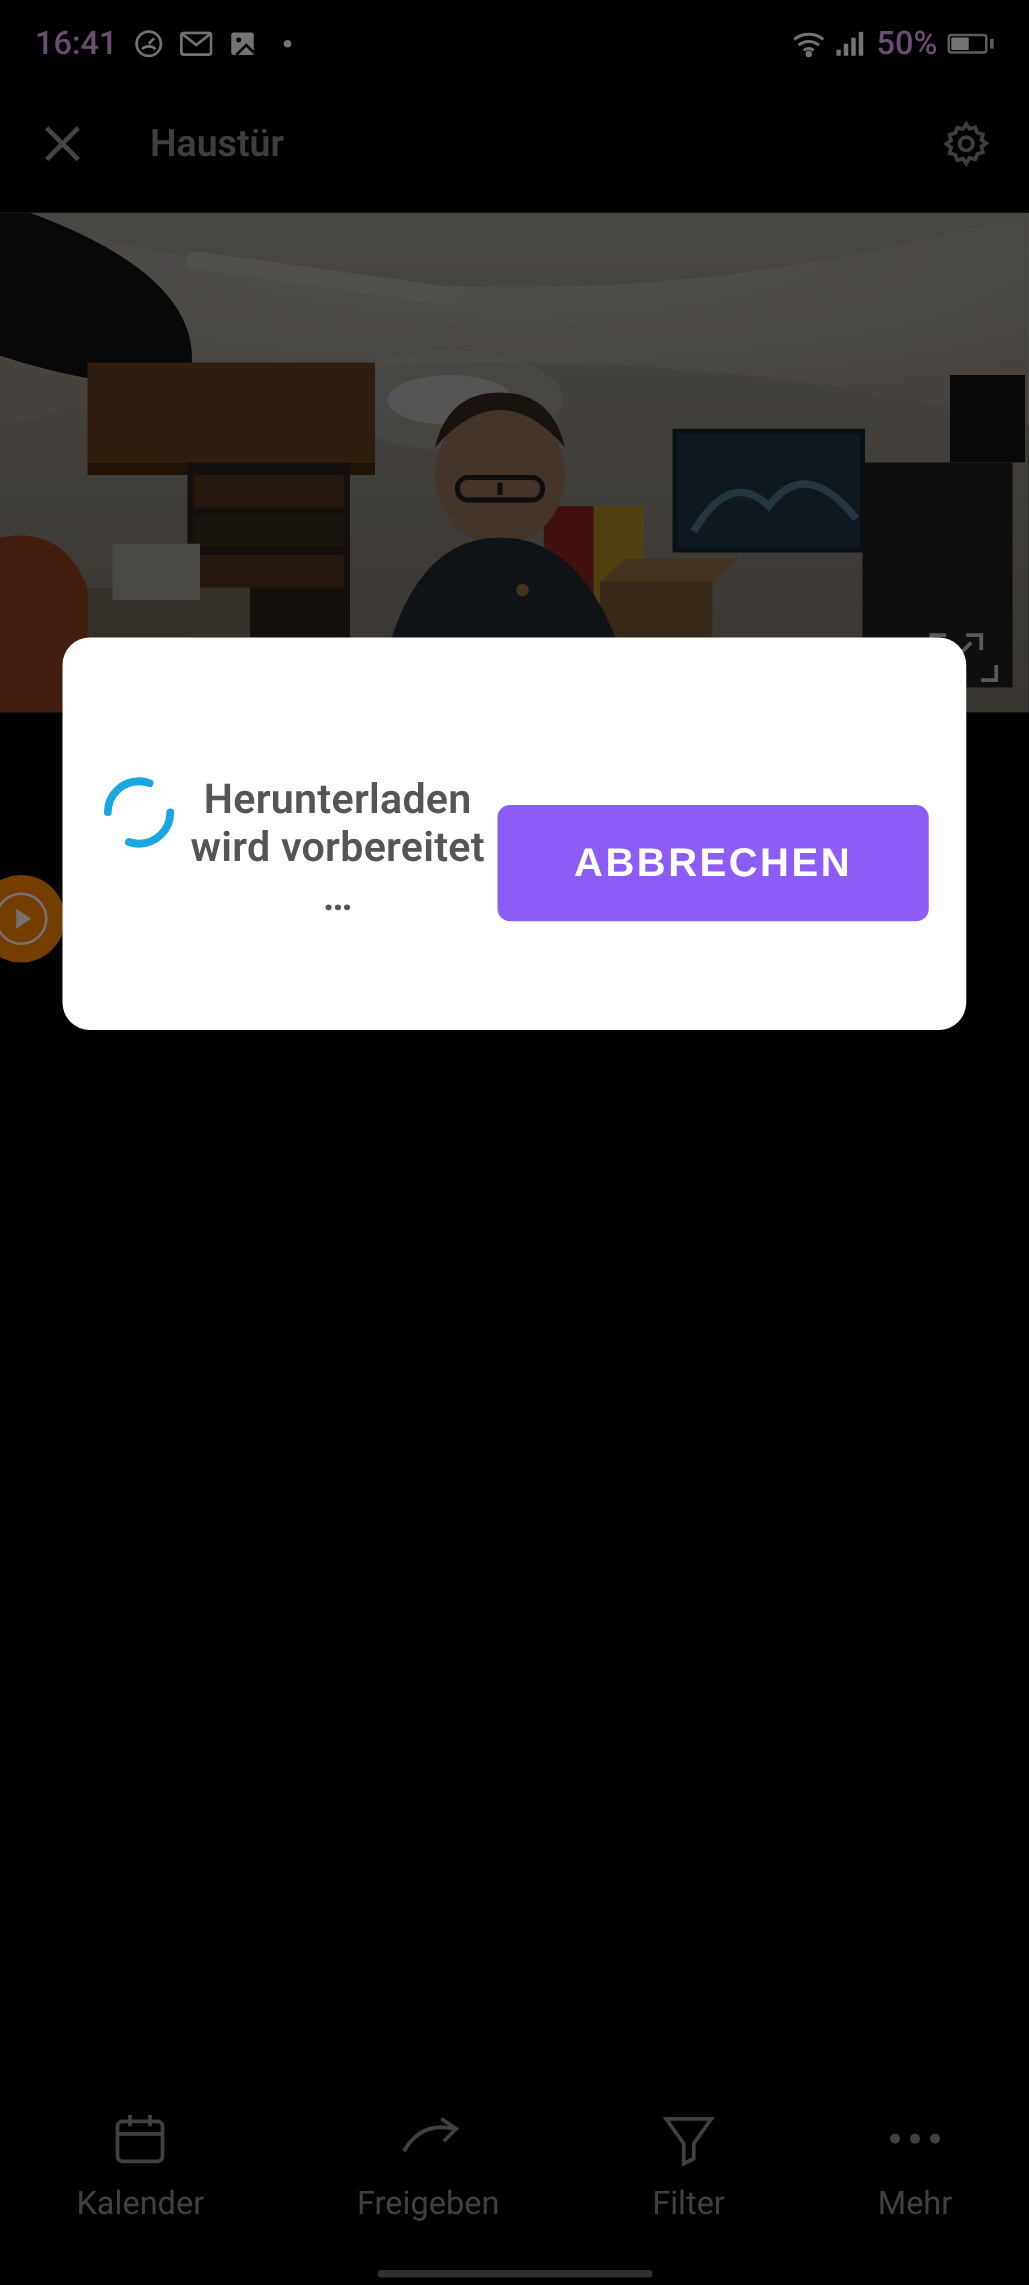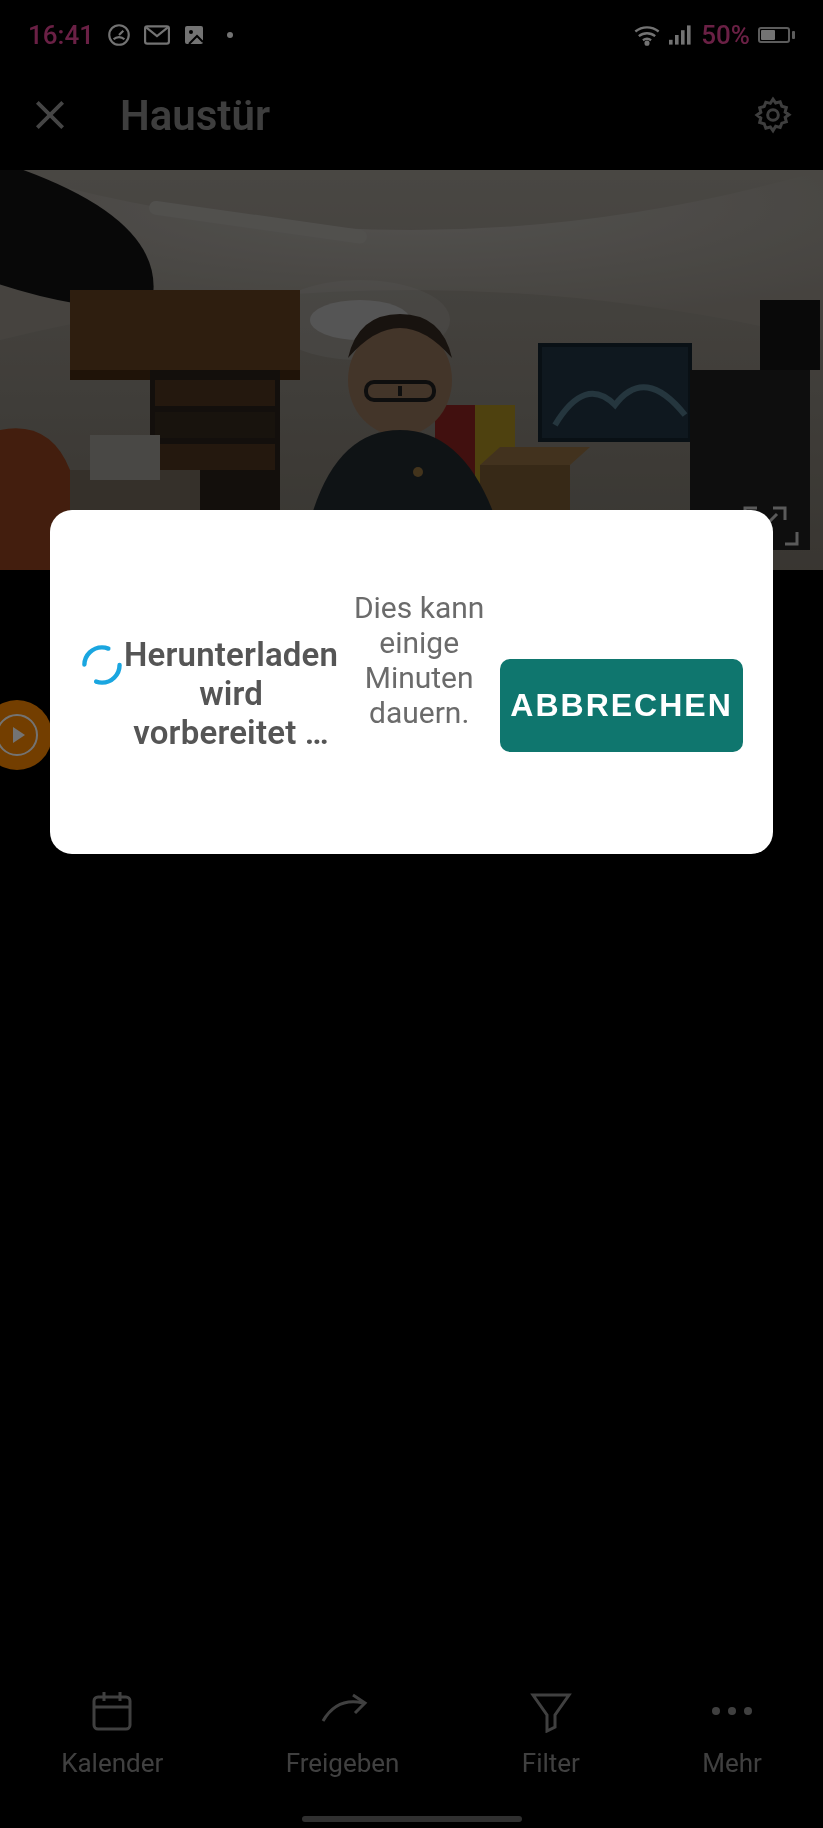--- a/index.html
+++ b/index.html
@@ -1,27 +1,27 @@
 <!DOCTYPE html>
 <html><head>
 <meta charset="utf-8">
 <style>
   * { margin: 0; padding: 0; box-sizing: border-box; }
   html, body { width: 823px; height: 1828px; background: #000; font-family: -apple-system, BlinkMacSystemFont, "Segoe UI", Roboto, Helvetica, Arial, sans-serif; overflow: hidden; position: relative; color: #fff; }
 
   
-  .status-bar { position: absolute; top: 0; left: 0; right: 0; height: 70px; display: flex; align-items: center; justify-content: space-between; padding: 0 28px; font-size: 26px; font-weight: 500; color: #ec4899; }
+  .status-bar { position: absolute; top: 0; left: 0; right: 0; height: 70px; display: flex; align-items: center; justify-content: space-between; padding: 0 28px; font-size: 26px; font-weight: 500; color: #f0abfc; }
   .status-left { display: flex; align-items: center; gap: 12px; }
   .status-right { display: flex; align-items: center; gap: 8px; }
   .status-icon { display: inline-flex; align-items: center; }
 
   
   .app-bar { position: absolute; top: 70px; left: 0; right: 0; height: 90px; display: flex; align-items: center; padding: 0 30px; }
   .app-bar .close { width: 40px; height: 40px; display:flex; align-items:center; justify-content:center; color:#9a9a9a; }
-  .app-bar .title { margin-left: 50px; font-size: 42px; font-weight: 600; color:#8a8a8a; }
+  .app-bar .title { margin-left: 50px; font-size: 30px; font-weight: 600; color:#8a8a8a; }
   .app-bar .spacer { flex: 1; }
   .app-bar .gear { width: 40px; height: 40px; display:flex; align-items:center; justify-content:center; color:#7a7a7a; }
 
   
   .video-area { position: absolute; top: 170px; left: 0; right: 0; height: 400px; background: #3a3a3a; overflow:hidden; }
   .video-area svg.room { width:100%; height:100%; display:block; }
   .scrim { position:absolute; inset:0; background: rgba(0,0,0,0.25); }
   .expand-icon { position:absolute; right: 24px; bottom: 20px; color: rgba(255,255,255,0.6); }
 
   
@@ -38,21 +38,21 @@
   .home-ind { position:absolute; bottom:6px; left:50%; transform:translateX(-50%); width:220px; height:6px; border-radius:3px; background:#6c6c6c; }
 
   
   .overlay { position:absolute; inset:0; background: rgba(0,0,0,0.55); }
   .dialog { position:absolute; left:50px; right:50px; top:510px; background:#fff; border-radius:22px; padding: 80px 30px 34px 30px; color:#444; display:flex; flex-direction:row; align-items:center; }
   .spinner { width:120px; height:120px; margin-bottom: 80px; position:relative; }
   .spinner svg { width:100%; height:100%; animation: spin 1.4s linear infinite; }
   @keyframes spin { to { transform: rotate(360deg);} }
   .dlg-title { font-size:33px; font-weight:600; color:#555; text-align:center; margin-bottom: 24px; letter-spacing:0.2px;}
   .dlg-sub { font-size:30px; color:#6b6b6b; text-align:center; margin-bottom: 90px; }
-  .dlg-btn { width:100%; background:#0f766e; color:#fff; font-size:32px; font-weight:700; letter-spacing:2px; padding:28px 0; border:none; border-radius:10px; text-align:center; cursor:pointer; }
+  .dlg-btn { width:100%; background:#8b5cf6; color:#fff; font-size:32px; font-weight:700; letter-spacing:2px; padding:28px 0; border:none; border-radius:10px; text-align:center; cursor:pointer; }
 
   
   .battery { display:inline-flex; align-items:center; gap:2px; }
   .batt-body { width:32px; height:16px; border:2px solid #ccc; border-radius:3px; position:relative; }
   .batt-fill { position:absolute; left:1px; top:1px; bottom:1px; width:50%; background:#fff; border-radius:1px;}
   .batt-cap { width:3px; height:8px; background:#ccc; border-radius:1px; }
 
 </style>
 </head>
 <body>
@@ -244,15 +244,14 @@
 <div class="home-ind"></div>
 
 <div class="overlay"></div>
 <div class="dialog">
   <div class="spinner">
     <svg viewBox="0 0 50 50">
       <circle cx="25" cy="25" r="20" fill="none" stroke="#1aa6e0" stroke-width="5" stroke-linecap="round" stroke-dasharray="38 25 38 25"></circle>
     </svg>
   </div>
   <div class="dlg-title">Herunterladen wird vorbereitet …</div>
-  <div class="dlg-sub">Dies kann einige Minuten dauern.</div>
   <button class="dlg-btn">ABBRECHEN</button>
 </div>
 
 </body></html>

